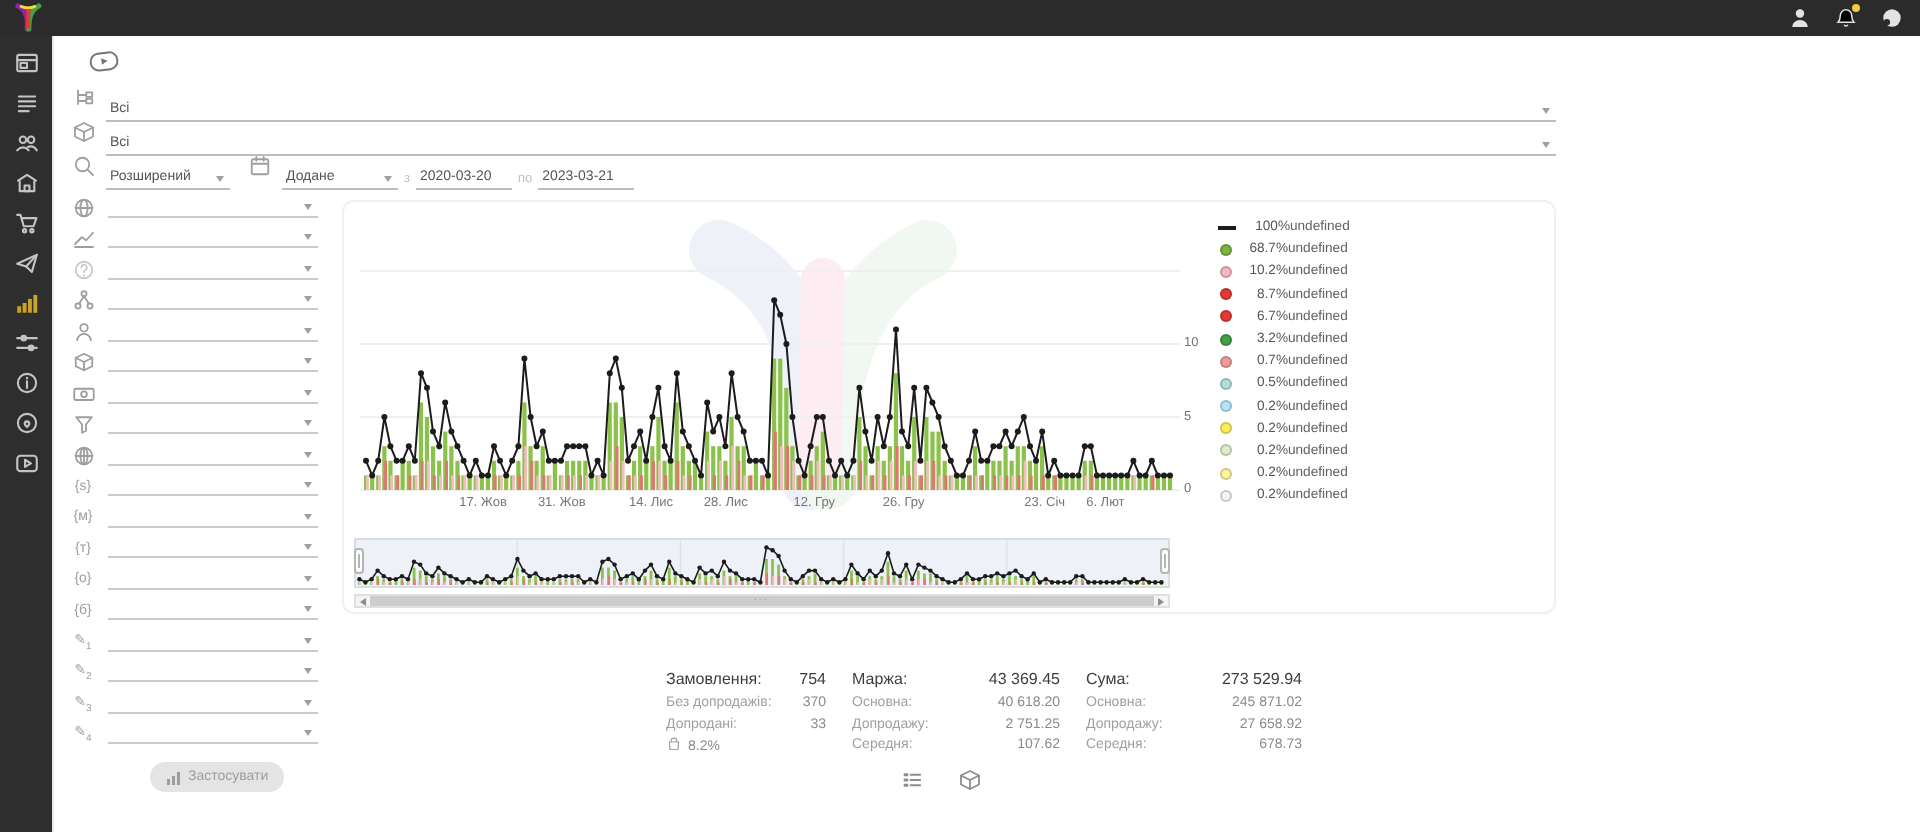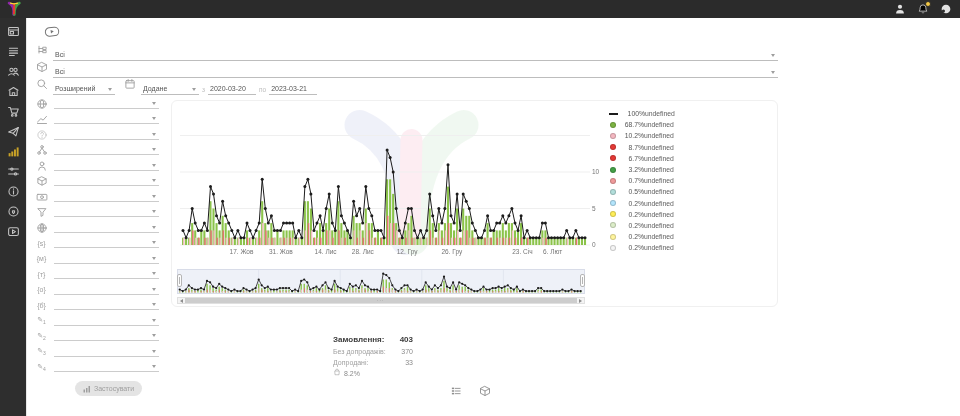--- a/index.html
+++ b/index.html
@@ -67,21 +67,21 @@
   .legend{position:absolute;left:438px;top:7px;width:165px;}
   .lrow{display:flex;align-items:center;height:11.2px;font-size:6.8px;color:#555;cursor:pointer;}
   .sw{width:6px;height:6px;border-radius:50%;border:1px solid rgba(0,0,0,0.18);box-sizing:border-box;
       margin-right:4px;flex:none;}
   .sw.line{width:9px;height:2px;border-radius:0;border:none;margin-right:3px;margin-left:-1px;}
   .lpct{width:24px;text-align:right;flex:none;}
   .lcnt{width:26px;text-align:right;flex:none;color:#616161;}
   
   .stats{position:absolute;left:306px;top:317px;display:flex;gap:13px;}
   .scol{display:flex;flex-direction:column;}
-  .scol .trow{display:flex;justify-content:space-between;font-size:8px;font-weight:bold;
+  .scol .trow{display:flex;justify-content:space-between;font-size:8px;font-weight:normal;
               color:#3d3d3d;margin-bottom:3px;}
   .scol .trow .tv{margin-left:8px;}
   .scol .drow{display:flex;justify-content:space-between;font-size:7px;color:#a0a0a0;line-height:10.5px;}
   .scol .drow .dv{color:#8a8a8a;}
   .scol .drow.iconrow{justify-content:flex-start;gap:3px;align-items:center;}
   .scol .drow.iconrow svg{width:8px;height:8px;stroke:#a0a0a0;fill:none;stroke-width:1.2;}
   
   .viewbar{position:absolute;left:423px;top:365px;display:flex;gap:17px;}
   .viewbar .vic{width:12px;height:12px;cursor:pointer;}
   .viewbar svg{width:12px;height:12px;stroke:#8d8d8d;fill:none;stroke-width:1.2;
@@ -1273,36 +1273,72 @@
         <div class="sb-thumb">
           <span class="sb-grip">∙∙∙</span>
         </div>
       </div>
     </div>
 
     <div class="stats" id="stats">
         <div class="scol" style="width: 80px;">
           <div class="trow">
             <span>Замовлення:</span>
-            <span class="tv">403</span>
+            <span class="tv">754</span>
           </div>
           <div class="drow">
             <span>Без допродажів:</span>
             <span class="dv">370</span>
           </div>
           <div class="drow">
             <span>Допродані:</span>
             <span class="dv">33</span>
           </div>
           <div class="drow iconrow">
             <span><svg viewBox="0 0 16 16">
                 <path d="M5.2,6 V5 a2.8,2.8 0 0 1 5.6,0 V6"></path>
                 <path d="M3.5,6 H12.5 L12,13.5 H4 Z"></path>
               </svg></span>
             <span class="dv">8.2%</span>
+          </div>
+        </div>
+        <div class="scol" style="width: 104px;">
+          <div class="trow">
+            <span>Маржа:</span>
+            <span class="tv">43 369.45</span>
+          </div>
+          <div class="drow">
+            <span>Основна:</span>
+            <span class="dv">40 618.20</span>
+          </div>
+          <div class="drow">
+            <span>Допродажу:</span>
+            <span class="dv">2 751.25</span>
+          </div>
+          <div class="drow">
+            <span>Середня:</span>
+            <span class="dv">107.62</span>
+          </div>
+        </div>
+        <div class="scol" style="width: 108px;">
+          <div class="trow">
+            <span>Сума:</span>
+            <span class="tv">273 529.94</span>
+          </div>
+          <div class="drow">
+            <span>Основна:</span>
+            <span class="dv">245 871.02</span>
+          </div>
+          <div class="drow">
+            <span>Допродажу:</span>
+            <span class="dv">27 658.92</span>
+          </div>
+          <div class="drow">
+            <span>Середня:</span>
+            <span class="dv">678.73</span>
           </div>
         </div>
       </div>
 
     <div class="viewbar" id="viewbar">
         <span class="vic"><svg viewBox="0 0 16 16">
             <rect x="2.5" y="3.5" width="3" height="2" fill="#8d8d8d" stroke="none"></rect>
             <line x1="7" y1="4.5" x2="13.5" y2="4.5"></line>
             <rect x="2.5" y="7" width="3" height="2" fill="#8d8d8d" stroke="none"></rect>
             <line x1="7" y1="8" x2="13.5" y2="8"></line>

